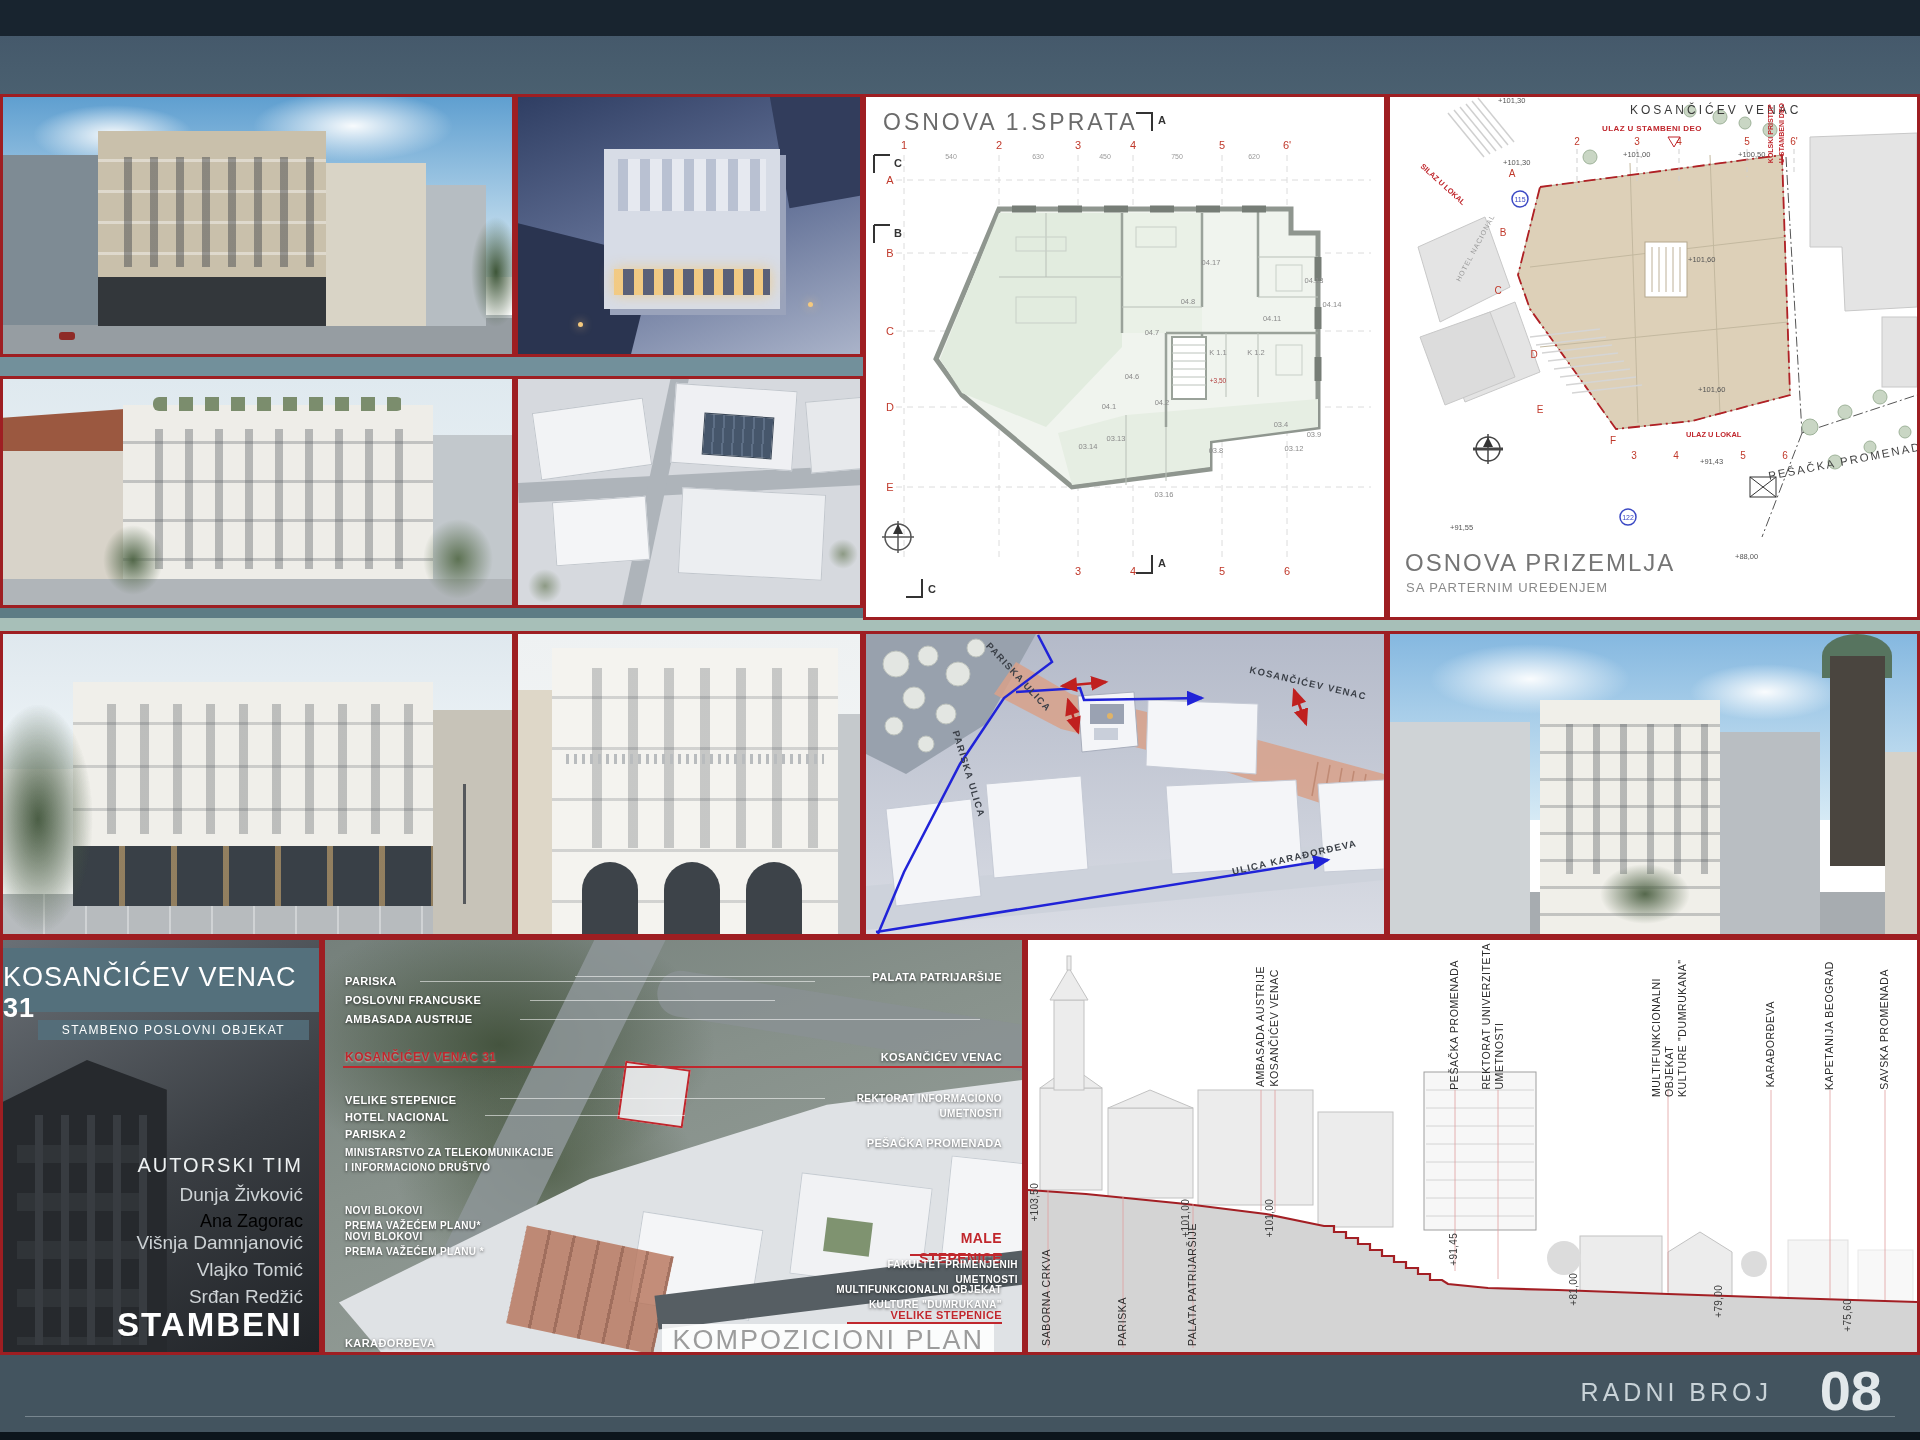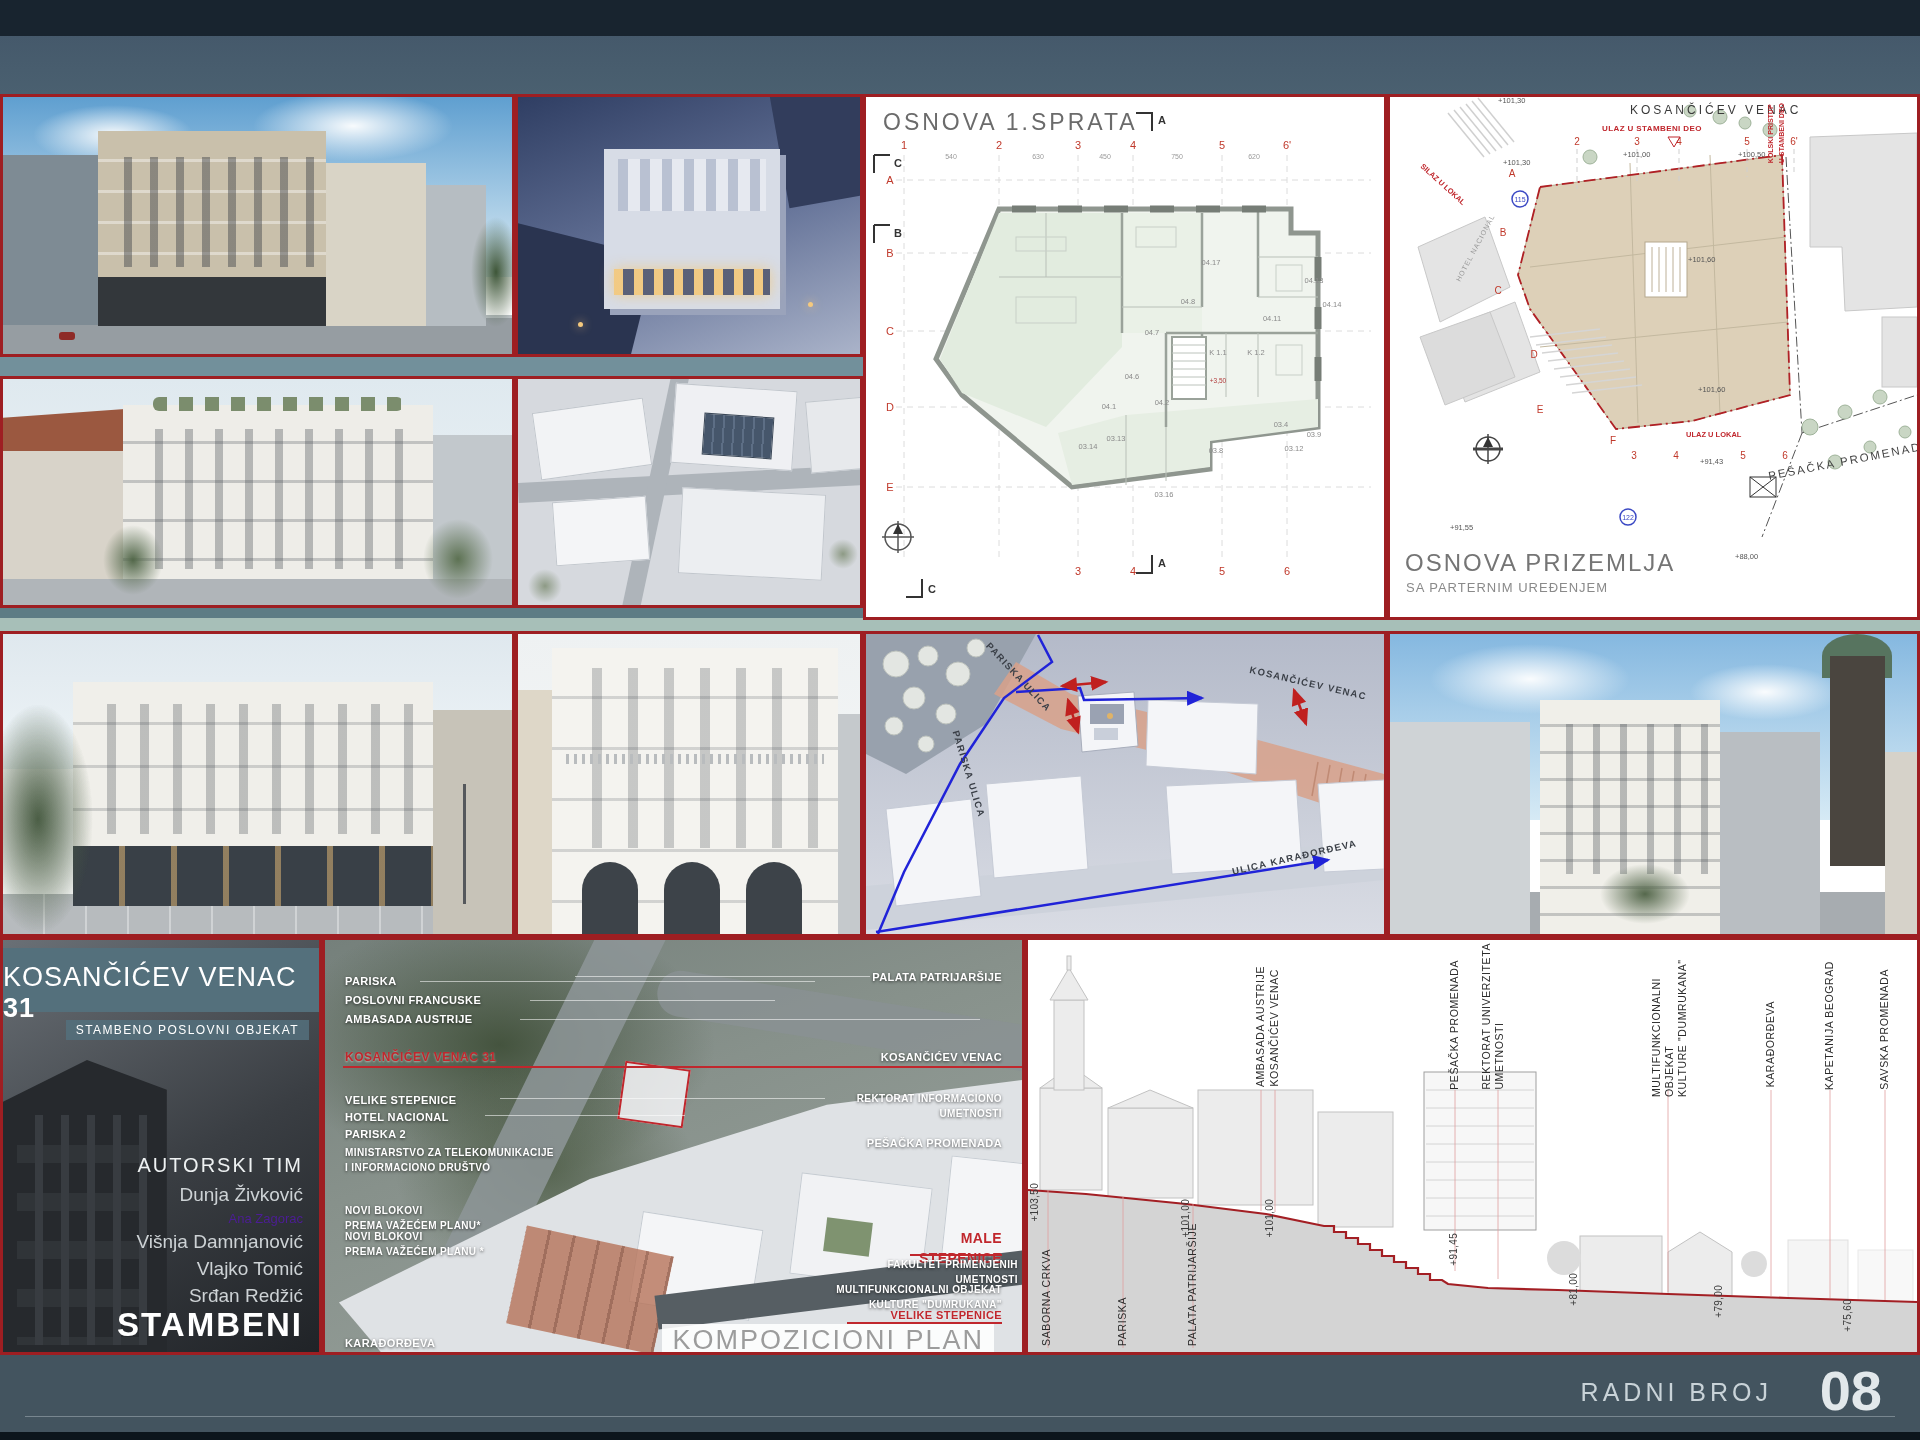--- a/index.html
+++ b/index.html
@@ -475,25 +475,25 @@
     <div class="abs" style="left:0;top:0;right:0;bottom:0;background:linear-gradient(150deg,#6a7076,#3a3e43 55%,#202327);"></div>
     <div class="abs" style="left:0;top:120px;width:210px;height:298px;background:#26292d;
          clip-path:polygon(0 14%,40% 0,78% 10%,78% 100%,0 100%);"></div>
     <div class="abs" style="left:14px;top:175px;width:130px;height:230px;opacity:.5;
          background:repeating-linear-gradient(90deg,transparent 0 18px,#4a4f55 18px 26px),repeating-linear-gradient(180deg,transparent 0 30px,#3a3f44 30px 48px);"></div>
     <div class="abs" style="left:0;top:8px;width:322px;height:64px;background:#54707c;"></div>
     <div class="abs" style="right:12px;top:22px;color:#fff;font-size:27px;letter-spacing:1px;">
       <span>KOSANČIĆEV VENAC</span>
       <b>31</b>
     </div>
-    <div class="abs" style="right:10px;top:80px;color:#fff;font-size:12px;letter-spacing:1.4px;background:rgba(84,112,124,.85);padding:3px 10px;">STAMBENO POSLOVNI OBJEKAT</div>
+    <div class="abs" style="right:10px;top:80px;color:#fff;font-size:12px;letter-spacing:1.4px;background:rgba(84,112,124,.85);padding:3px 24px;">STAMBENO POSLOVNI OBJEKAT</div>
     <div class="abs" style="right:16px;top:214px;text-align:right;">
       <div style="color:#eef1f2;font-size:20px;letter-spacing:2px;margin-bottom:7px;">AUTORSKI TIM</div>
       <div style="color:#cdd2d5;font-size:19px;margin-bottom:5px;">Dunja Živković</div>
-      <div style="color:#4c1d95;font-size:13px;margin-bottom:5px;">Ana Zagorac</div>
+      <div style="color:#000000;font-size:18px;">Ana Zagorac</div>
       <div style="color:#cdd2d5;font-size:19px;margin-bottom:5px;">Višnja Damnjanović</div>
       <div style="color:#cdd2d5;font-size:19px;margin-bottom:5px;">Vlajko Tomić</div>
       <div style="color:#cdd2d5;font-size:19px;">Srđan Redžić</div>
     </div>
     <div class="abs" style="right:16px;top:366px;color:#fff;font-size:33px;font-weight:bold;letter-spacing:2px;">STAMBENI</div>
   </div>
 
   <div class="panel" style="left:322px;top:937px;width:703px;height:418px;">
     <div class="abs" style="left:0;top:0;right:0;bottom:0;
          background:linear-gradient(160deg,#75807b,#87918b 40%,#9aa39e);"></div>

